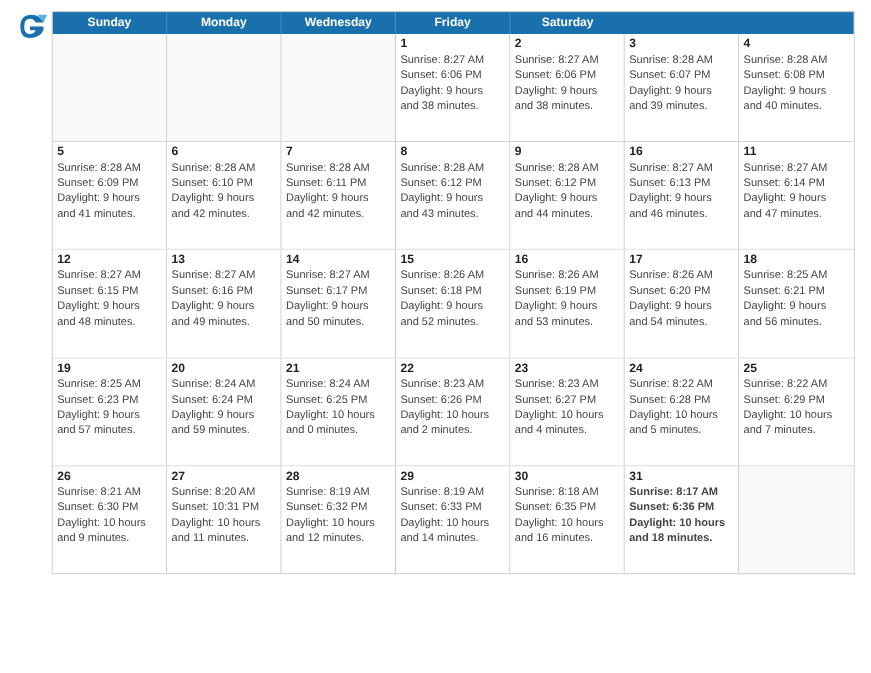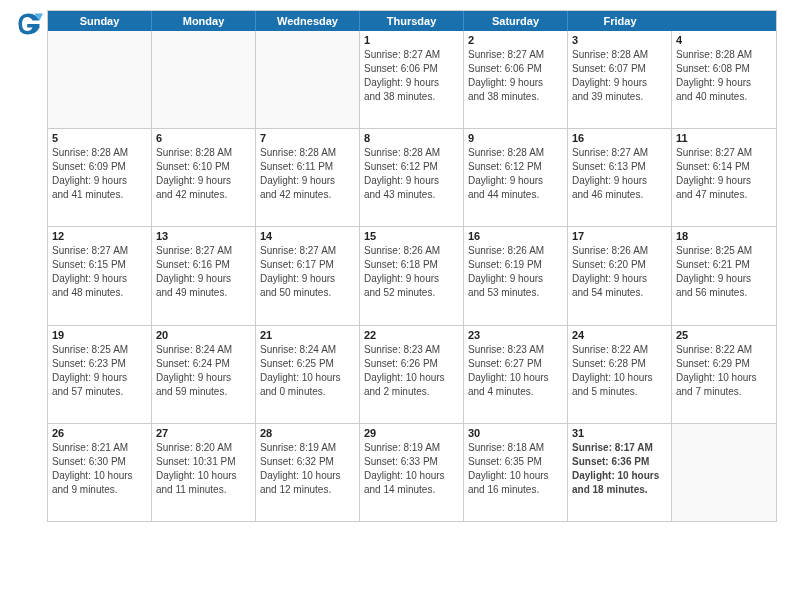--- a/index.html
+++ b/index.html
@@ -127,23 +127,22 @@
       <div class="month-title"></div>
       <div class="location"></div>
     </div>
   </div>
 
   <div class="calendar">
     <div class="day-headers">
     <div class="day-header">Sunday</div>
         <div class="day-header">Monday</div>
         <div class="day-header">Wednesday</div>
-        <div class="day-header">Thursday</div>
+        <div class="day-header">Friday</div>
         <div class="day-header">Saturday</div>
-        <div class="day-header">Friday</div>
       </div>
     <div class="calendar-grid">
     <div class="calendar-row">
           <div class="cell empty"></div>
           <div class="cell empty"></div>
           <div class="cell empty"></div>
           <div class="cell">
             <div class="cell-number">1</div>
             <div class="cell-info" style="white-space: pre-line;">Sunrise: 8:27 AM
 Sunset: 6:06 PM

